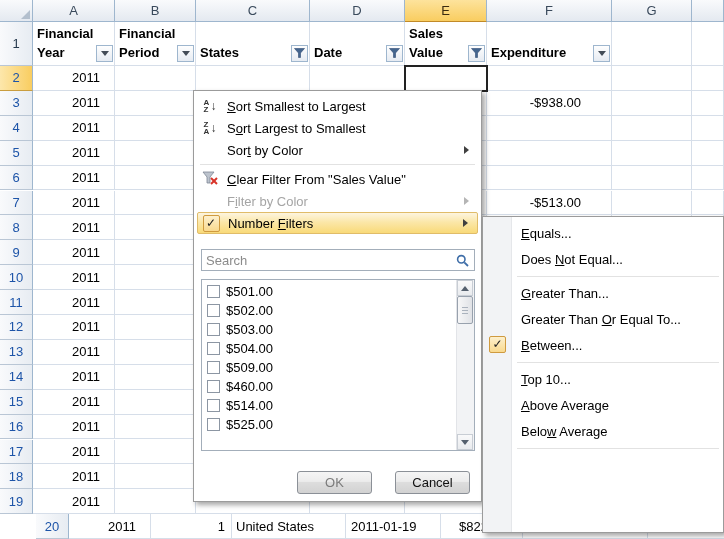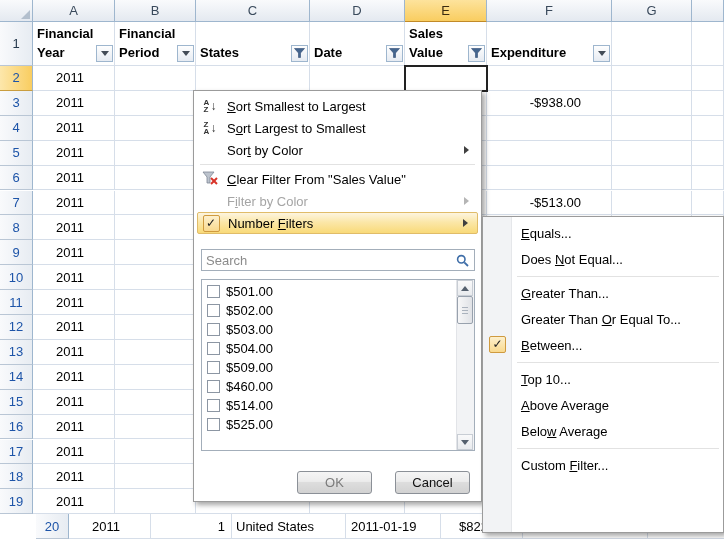--- a/index.html
+++ b/index.html
@@ -24,21 +24,21 @@
   .filtered{color:#1d54a8;}
   .selrow{background:linear-gradient(90deg,#fde7ab,#f9cd60);border-bottom-color:#c99d3f;}
   .cell{box-sizing:border-box;border-right:1px solid #d6dee9;border-bottom:1px solid #d6dee9;background:#fff;
         display:flex;align-items:center;overflow:hidden;white-space:nowrap;flex:none;}
   .h1{position:relative;}
   .hlines{position:absolute;left:4px;bottom:3px;font-weight:bold;line-height:19px;display:flex;flex-direction:column;}
   .fbtn{position:absolute;right:1px;bottom:3px;width:17px;height:17px;box-sizing:border-box;
         border:1px solid #9eb6ce;background:linear-gradient(#fefefe,#e6ebf2);
         display:flex;align-items:center;justify-content:center;}
   .tri-down{width:0;height:0;border-left:4px solid transparent;border-right:4px solid transparent;border-top:5px solid #434c57;}
-  .c-a{justify-content:flex-end;padding-right:30px;}
+  .c-a{justify-content:flex-end;padding-right:14px;}
   .c-b{justify-content:flex-end;padding-right:6px;}
   .c-c{padding-left:4px;}
   .c-d{padding-left:5px;}
   .c-e{justify-content:flex-end;padding-right:16px;}
   .c-f{justify-content:flex-end;padding-right:30px;}
 
   #sel-e2{position:absolute;left:404px;top:65px;width:84px;height:27px;box-sizing:border-box;
           border:2px solid #222;z-index:2;pointer-events:none;}
 
   
@@ -533,18 +533,15 @@
       <div class="s-item">
         <span class="s-label"><u>T</u>op 10...</span>
       </div>
       <div class="s-item">
         <span class="s-label"><u>A</u>bove Average</span>
       </div>
       <div class="s-item">
         <span class="s-label">Belo<u>w</u> Average</span>
       </div>
       <div class="s-sep"></div>
-      <div class="s-item">
-        <span class="s-label">Custom <u>F</u>ilter...</span>
-      </div>
     </div>
 
 </div>
 
 </body></html>

